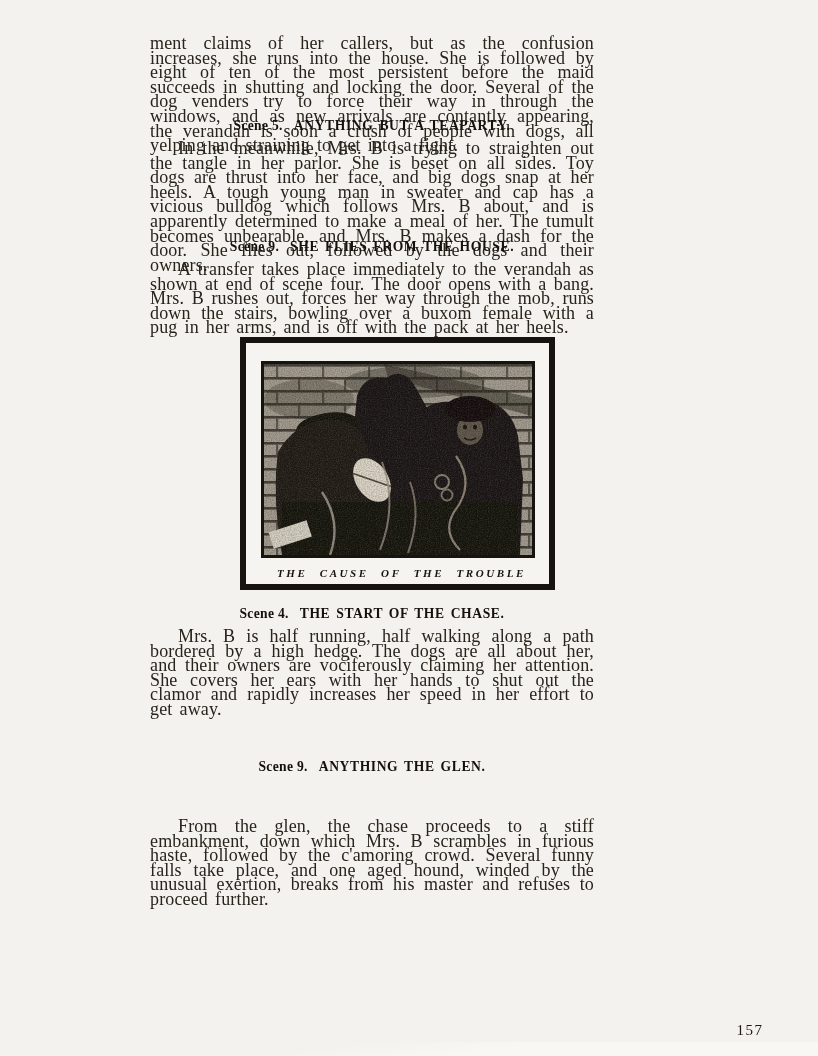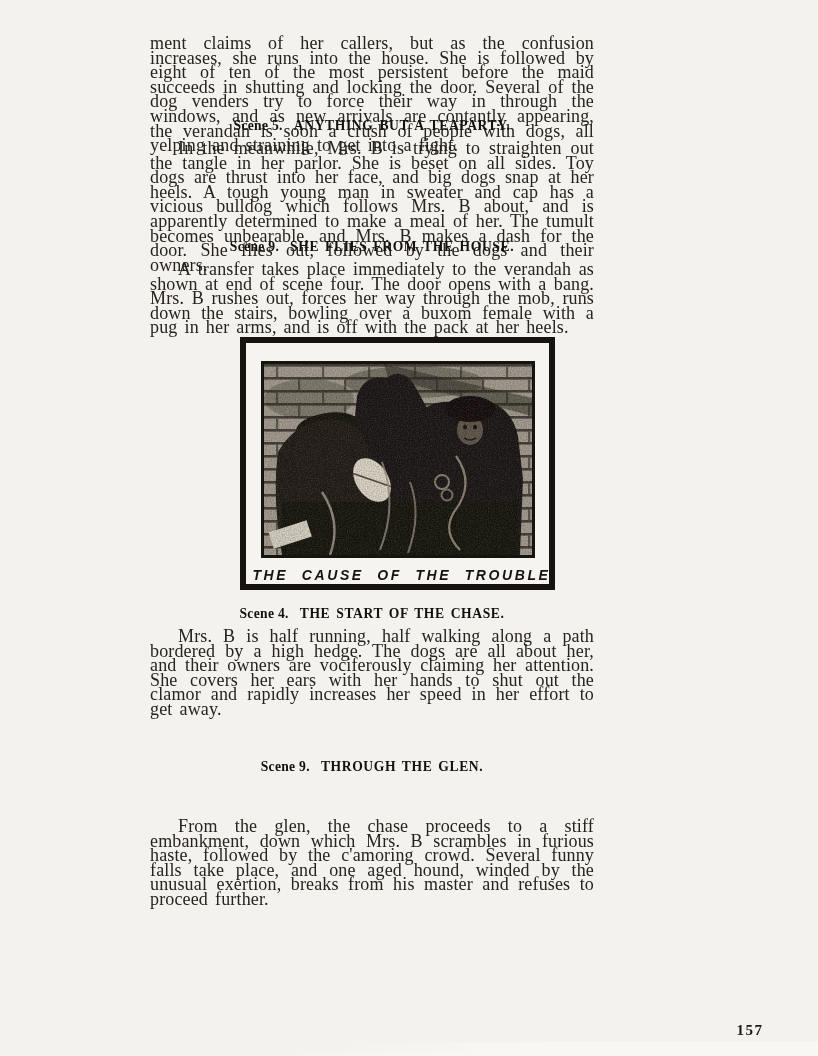--- a/index.html
+++ b/index.html
@@ -57,38 +57,38 @@
   .photo {
     margin-top: 18px;
     width: 268px;
     height: 191px;
     border: 3px solid #17140f;
     background: #a29a8e;
   }
   .photo svg { display: block; }
   .plate-caption {
     margin-top: 9px;
-    font-family: Liberation Sans, sans-serif;
+    font-family: Liberation Serif, serif;
     font-style: italic;
     font-weight: bold;
-    font-size: 14px;
+    font-size: 11px;
     letter-spacing: 2.6px;
     word-spacing: 7px;
     color: #17130e;
     white-space: nowrap;
     margin-left: 8px;
   }
   .page-number {
     position: absolute;
     left: 718px;
     top: 1022px;
     width: 64px;
     text-align: center;
     font-size: 15px;
-    font-weight: bold;
+    font-weight: normal;
     letter-spacing: 1.5px;
     color: #1d1914;
   }
   .bottom-edge {
     position: absolute;
     left: 0;
     bottom: 0;
     width: 100%;
     height: 14px;
     background: linear-gradient(172deg, rgba(248,247,244,0) 40%, #f8f7f4 60%);
@@ -179,21 +179,21 @@
     <figcaption class="plate-caption">THE CAUSE OF THE TROUBLE</figcaption>
   </figure>
 
   <div class="text-block" id="blk-s7">
     <h3 class="scene-head"><span class="scene-label">Scene 4.</span><span class="scene-title">THE START OF THE CHASE.</span></h3>
     <p class="para">Mrs. B is half running, half walking along a path bordered by a high hedge. The dogs are all about her, and their owners are vociferously claiming her attention. She covers her ears with her hands to shut out the clamor and rapidly increases her speed in her effort to get away.</p>
   </div>
 
 
   <div class="text-block" id="blk-s9">
-    <h3 class="scene-head"><span class="scene-label">Scene 9.</span><span class="scene-title">THROUGH THE GLEN.</span></h3>
+    <h3 class="scene-head"><span class="scene-label">Scene 9.</span><span class="scene-title">ANYTHING THE GLEN.</span></h3>
   </div>
 
   <div class="text-block" id="blk-s10">
     <p class="para">From the glen, the chase proceeds to a stiff embankment, down which Mrs. B scrambles in furious haste, followed by the c'amoring crowd. Several funny falls take place, and one aged hound, winded by the unusual exertion, breaks from his master and refuses to proceed further.</p>
   </div>
 
   <div class="page-number">157</div>
 
   <div class="bottom-edge"></div>
 

